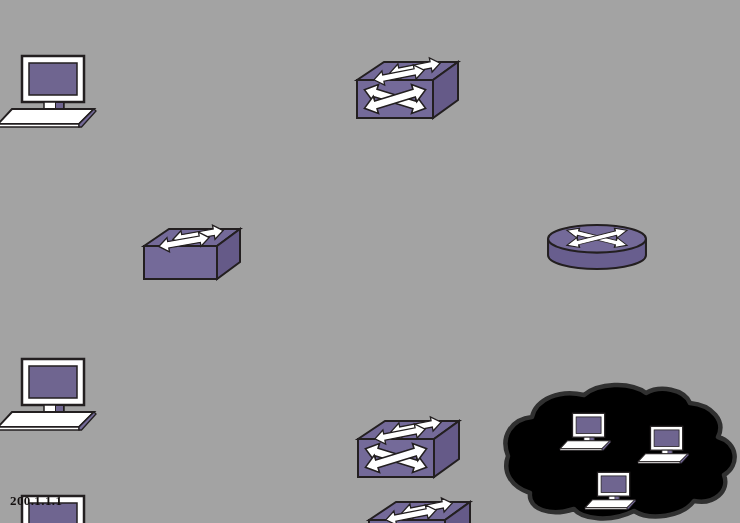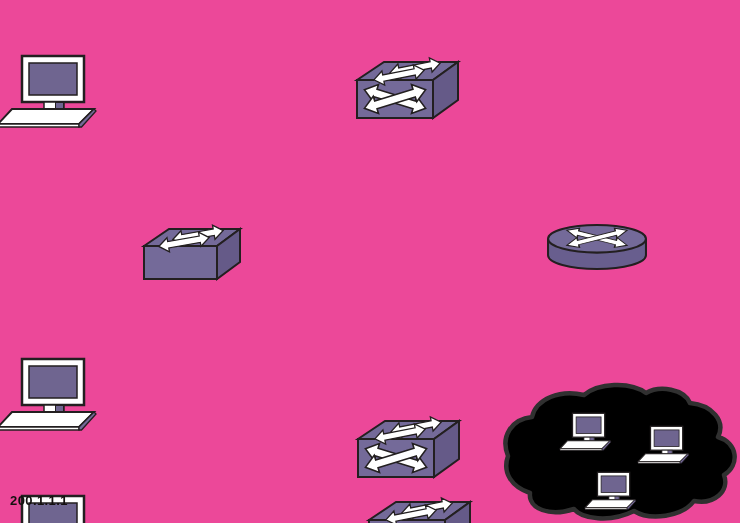--- a/index.html
+++ b/index.html
@@ -1,18 +1,18 @@
 <!DOCTYPE html>
 <html><head>
 <meta charset="utf-8">
 <style>
   html,body{margin:0;padding:0;background:#000;}
   .stage{
-    position:relative;width:740px;height:523px;background:#ec4899;
-    overflow:hidden;font-family:Liberation Sans, sans-serif;
+    position:relative;width:740px;height:523px;background:#a3a3a3;
+    overflow:hidden;font-family:Liberation Serif, serif;
   }
   .node{position:absolute;}
   .ip-label{
     position:absolute;left:10px;top:493px;
     color:#14100f;font-size:13px;font-weight:bold;letter-spacing:.4px;
     z-index:30;white-space:nowrap;
   }
   svg{display:block;overflow:visible;}
   .cloud-layer{z-index:1;}
   .device{z-index:10;}

